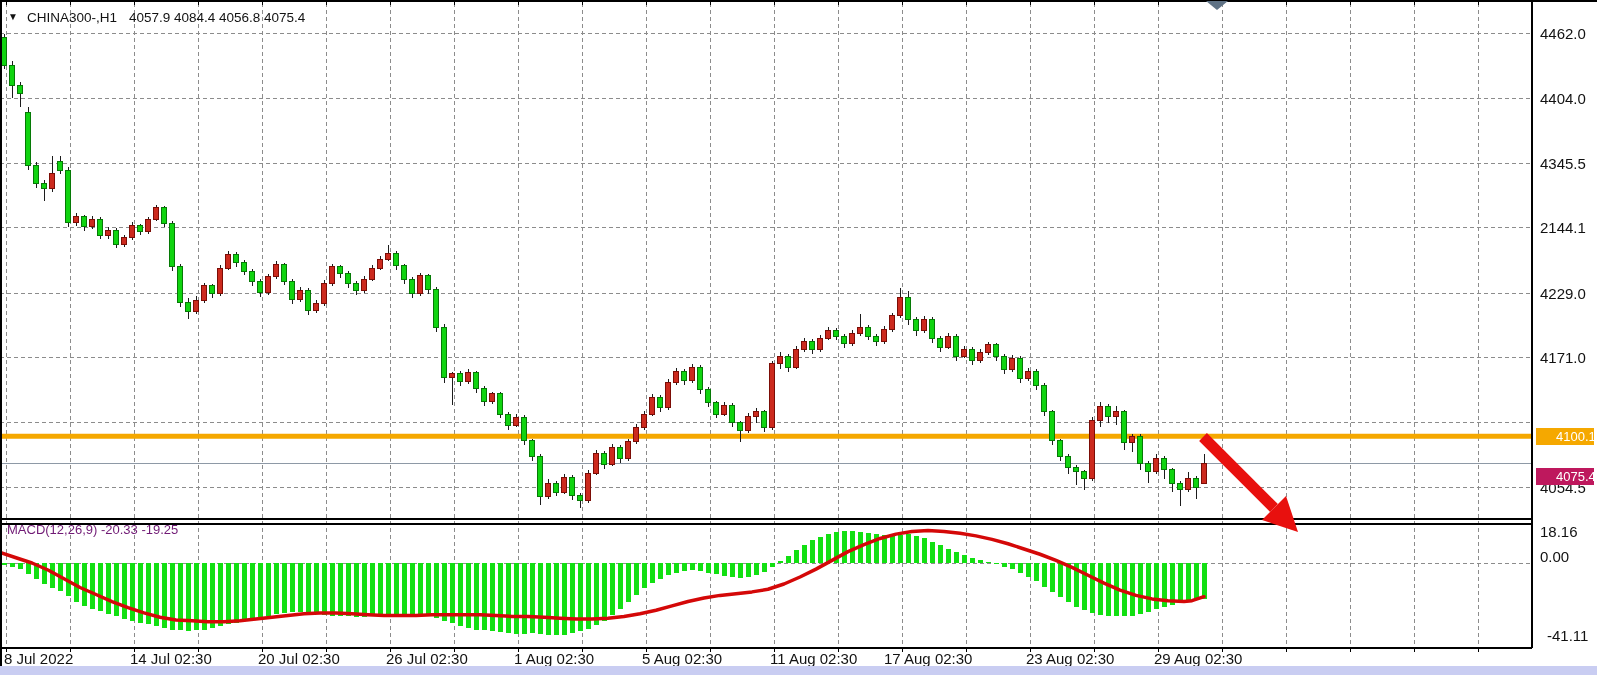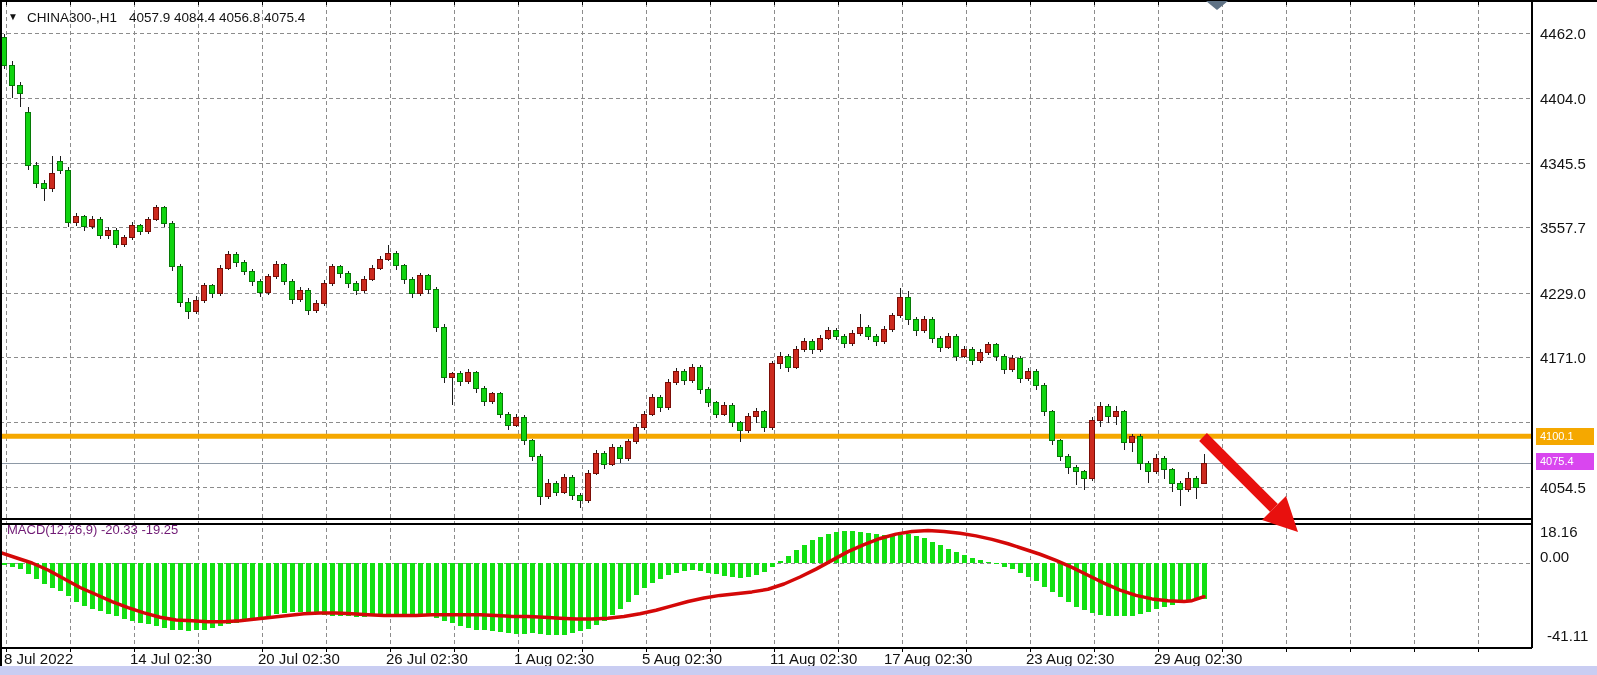--- a/index.html
+++ b/index.html
@@ -8,22 +8,22 @@
   #chart-svg{position:absolute;left:0;top:0;}
   .title-row{position:absolute;left:8px;top:8px;height:18px;display:flex;align-items:center;
              font-size:13.5px;color:#121212;white-space:nowrap;}
   .title-row .tri{font-size:10px;margin-right:9px;color:#111;cursor:pointer;line-height:1;}
   .title-row .sym{margin-right:12px;}
   .macd-label{position:absolute;left:7px;top:522px;font-size:13px;color:#701a75;white-space:nowrap;}
   .axis-label{position:absolute;font-size:15px;color:#121212;white-space:nowrap;}
   .price-axis-label{left:1540px;}
   .macd-axis-label{left:1540px;}
   .time-axis-label{top:650px;}
-  .badge{position:absolute;left:1536px;width:58px;height:17px;font-size:11px;line-height:17px;
-         color:#ffffff;text-align:left;padding-left:4px;box-sizing:border-box;}
+  .badge{position:absolute;left:1536px;width:58px;height:17px;font-size:13px;line-height:17px;
+         color:#ffffff;text-align:left;padding-left:20px;box-sizing:border-box;}
   .bottom-bar{position:absolute;left:0;top:666px;width:1597px;height:9px;}
 </style>
 </head>
 <body>
 
 <div class="stage">
 
   <svg id="chart-svg" width="1597" height="675" viewBox="0 0 1597 675">
     <g id="grid-layer">
         <line x1="6" y1="3" x2="6" y2="648" stroke="#8c8c8c" stroke-width="1" stroke-dasharray="4 3" shape-rendering="crispEdges"></line>
@@ -590,21 +590,21 @@
     <span class="sym">CHINA300-,H1</span>
     <span class="ohlc">4057.9 4084.4 4056.8 4075.4</span>
   </div>
 
   <div class="macd-label">MACD(12,26,9) -20.33 -19.25</div>
 
   <div id="price-axis">
       <div class="axis-label price-axis-label" style="top: 25px;">4462.0</div>
       <div class="axis-label price-axis-label" style="top: 89.6184px;">4404.0</div>
       <div class="axis-label price-axis-label" style="top: 154.794px;">4345.5</div>
-      <div class="axis-label price-axis-label" style="top: 219.412px;">3557.7</div>
+      <div class="axis-label price-axis-label" style="top: 219.412px;">2144.1</div>
       <div class="axis-label price-axis-label" style="top: 284.588px;">4229.0</div>
       <div class="axis-label price-axis-label" style="top: 349.206px;">4171.0</div>
       <div class="axis-label price-axis-label" style="top: 413.825px; margin-top: 12px;">4113.0</div>
       <div class="axis-label price-axis-label" style="top: 479px; text-align: right;">4054.5</div>
     </div>
   <div id="macd-axis">
       <div class="axis-label macd-axis-label" style="top: 523.202px;">18.16</div>
       <div class="axis-label macd-axis-label" style="top: 548px;">0.00</div>
       <div class="axis-label macd-axis-label" style="top: 626.984px; margin-left: 7px;">-41.11</div>
     </div>
@@ -615,16 +615,16 @@
       <div class="axis-label time-axis-label" style="left: 386px;">26 Jul 02:30</div>
       <div class="axis-label time-axis-label" style="left: 514px;">1 Aug 02:30</div>
       <div class="axis-label time-axis-label" style="left: 642px;">5 Aug 02:30</div>
       <div class="axis-label time-axis-label" style="left: 770px;">11 Aug 02:30</div>
       <div class="axis-label time-axis-label" style="left: 884px;">17 Aug 02:30</div>
       <div class="axis-label time-axis-label" style="left: 1026px;">23 Aug 02:30</div>
       <div class="axis-label time-axis-label" style="left: 1154px;">29 Aug 02:30</div>
     </div>
 
   <div class="badge" id="orange-badge" style="background: rgb(245, 168, 0); top: 427.697px;">4100.1</div>
-  <div class="badge" id="black-badge" style="background: #d946ef; top: 453px;">4075.4</div>
+  <div class="badge" id="black-badge" style="background: #be185d; top: 468px;">4075.4</div>
 
   <div class="bottom-bar" style="background: rgb(201, 205, 242);"></div>
 </div>
 
 </body></html>

